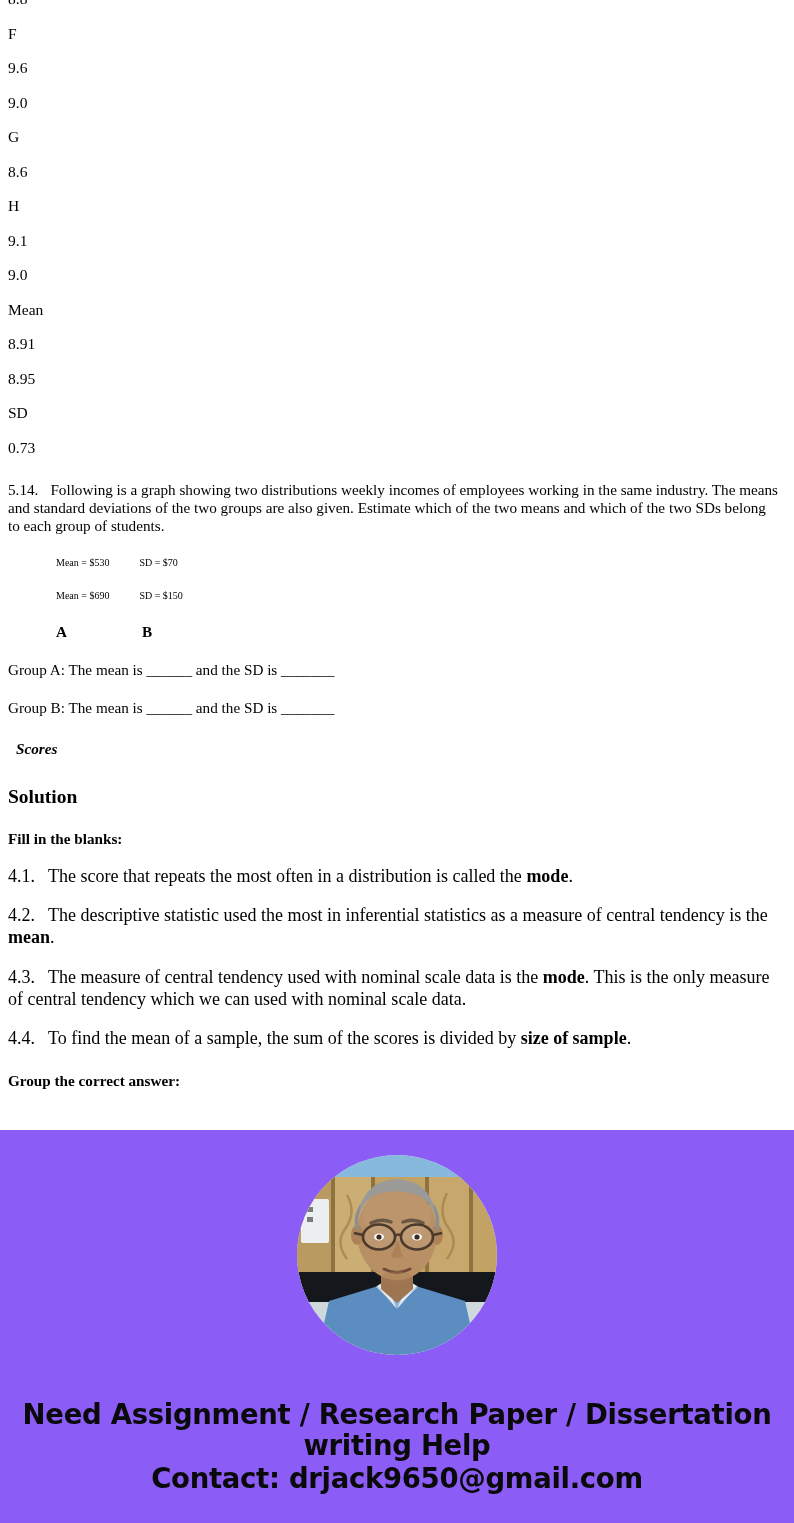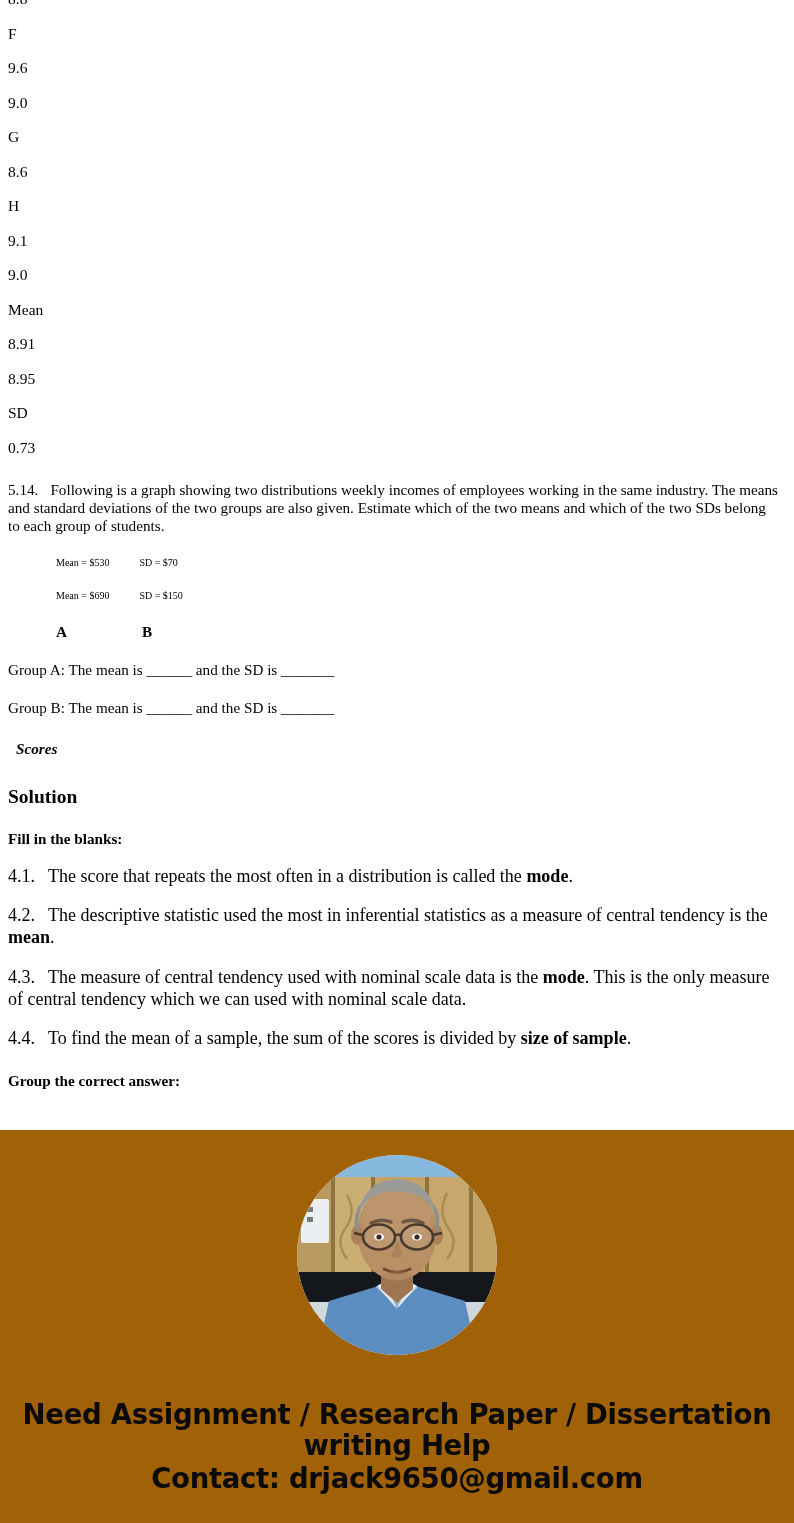--- a/index.html
+++ b/index.html
@@ -108,21 +108,21 @@
     height: 1130px;
   }
 
   
   .promo {
     position: absolute;
     left: 0;
     top: 1130px;
     width: 794px;
     height: 393px;
-    background: #a16207;
+    background: #8b5cf6;
     text-align: center;
   }
   .avatar {
     width: 200px;
     height: 200px;
     margin: 25px auto 0 auto;
     border-radius: 50%;
     overflow: hidden;
     position: relative;
     background: #cfd8dc;

